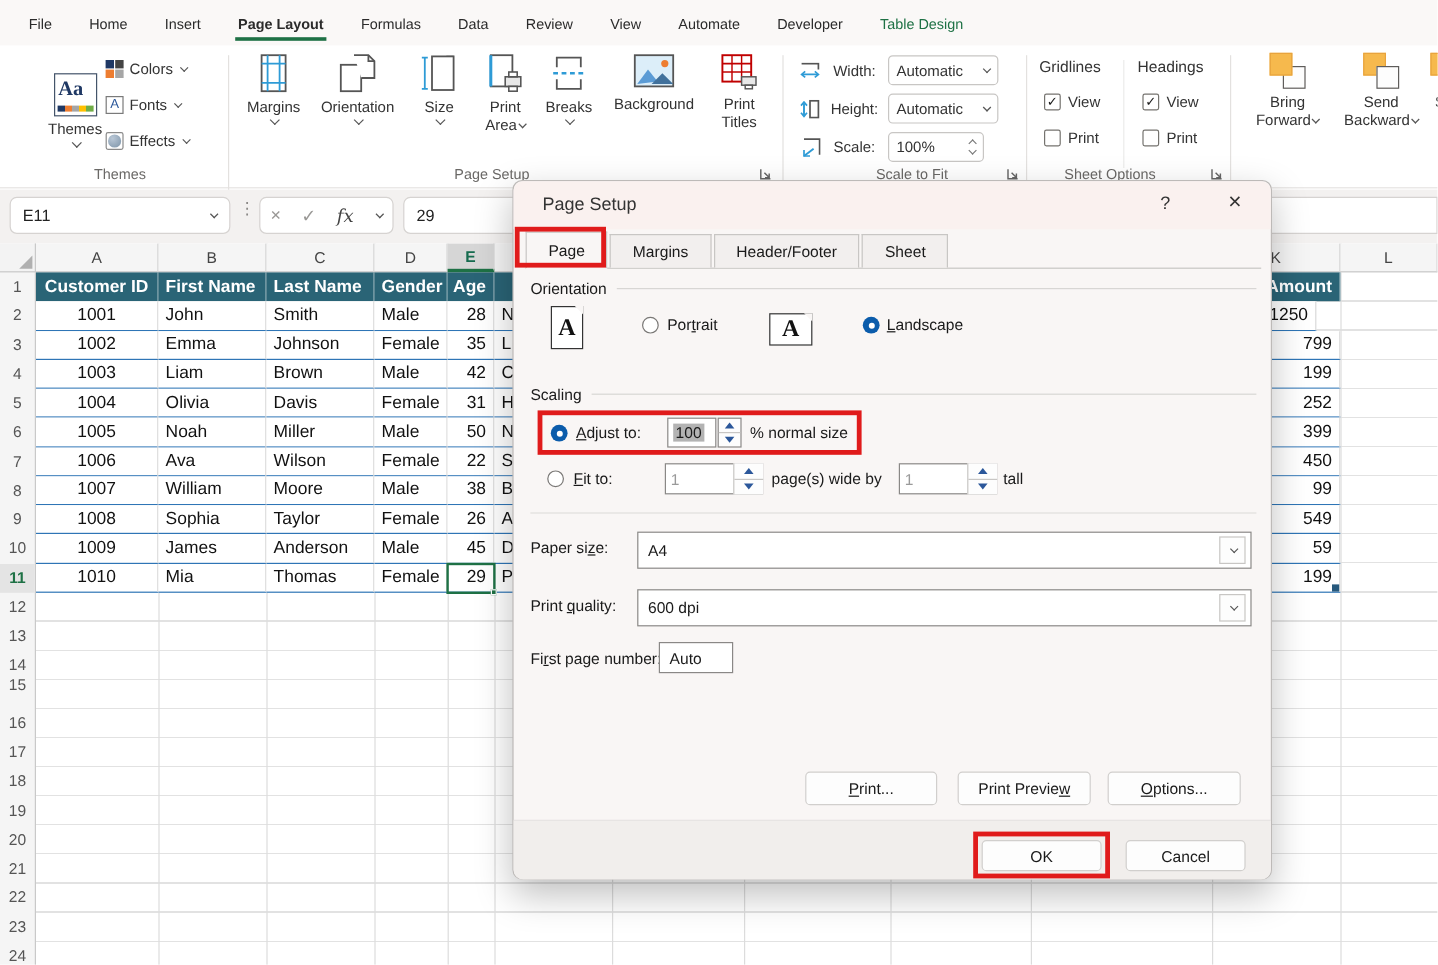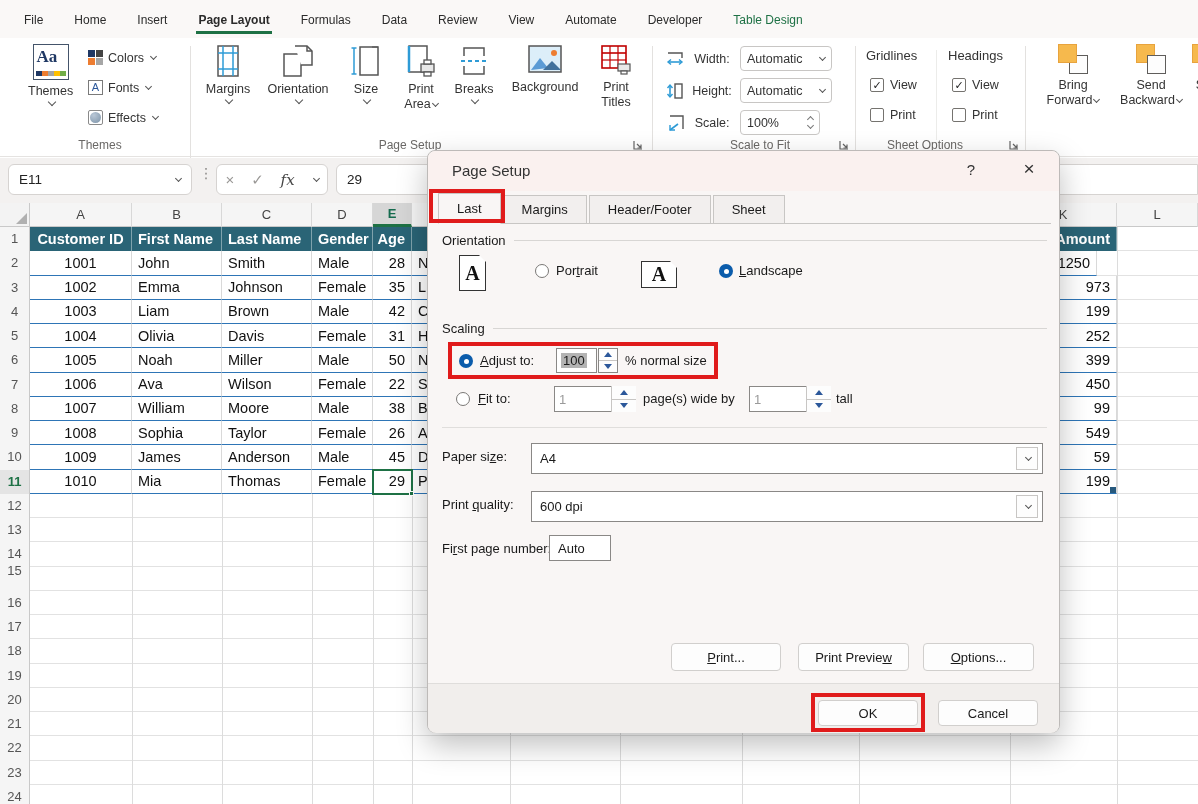--- a/index.html
+++ b/index.html
@@ -136,21 +136,21 @@
       <span class="menu-item">Data</span>
       <span class="menu-item">Review</span>
       <span class="menu-item">View</span>
       <span class="menu-item">Automate</span>
       <span class="menu-item">Developer</span>
       <span class="menu-item accent">Table Design</span>
     </div>
 
   <div id="ribbon">
 
-    <div class="bigbtn" style="left:28px;">
+    <div class="bigbtn" style="left:40px;margin-top:17px;">
       <div class="themes-icon">
           <span class="aa">Aa</span>
           <span class="strip"></span>
         </div>
       <div class="lbl">Themes</div>
       <span class="chev"></span>
     </div>
     <div class="minirow" style="left:88px; top:12px;">
       <span class="colors-icon">
           <i style="background:#1f3864"></i>
@@ -435,21 +435,21 @@
         <div class="tcell" style="left: 312px; top: 48.25px; width: 61px; height: 24.25px;">Male</div>
         <div class="tcell r" style="left: 373px; top: 48.25px; width: 39px; height: 24.25px;">28</div>
         <div class="tcell" style="left: 412px; top: 48.25px; width: 98px; height: 24.25px;">N</div>
         <div class="tcell r" style="left: 990px; top: 48.25px; width: 107px; height: 24.25px;">1250</div>
         <div class="tcell c" style="left: 30px; top: 72.5px; width: 102px; height: 24.25px;">1002</div>
         <div class="tcell" style="left: 132px; top: 72.5px; width: 90px; height: 24.25px;">Emma</div>
         <div class="tcell" style="left: 222px; top: 72.5px; width: 90px; height: 24.25px;">Johnson</div>
         <div class="tcell" style="left: 312px; top: 72.5px; width: 61px; height: 24.25px;">Female</div>
         <div class="tcell r" style="left: 373px; top: 72.5px; width: 39px; height: 24.25px;">35</div>
         <div class="tcell" style="left: 412px; top: 72.5px; width: 98px; height: 24.25px;">L</div>
-        <div class="tcell r" style="left: 1010px; top: 72.5px; width: 107px; height: 24.25px;">973</div>
+        <div class="tcell r" style="left: 1010px; top: 72.5px; width: 107px; height: 24.25px;">799</div>
         <div class="tcell c" style="left: 30px; top: 96.75px; width: 102px; height: 24.25px;">1003</div>
         <div class="tcell" style="left: 132px; top: 96.75px; width: 90px; height: 24.25px;">Liam</div>
         <div class="tcell" style="left: 222px; top: 96.75px; width: 90px; height: 24.25px;">Brown</div>
         <div class="tcell" style="left: 312px; top: 96.75px; width: 61px; height: 24.25px;">Male</div>
         <div class="tcell r" style="left: 373px; top: 96.75px; width: 39px; height: 24.25px;">42</div>
         <div class="tcell" style="left: 412px; top: 96.75px; width: 98px; height: 24.25px;">C</div>
         <div class="tcell r" style="left: 1010px; top: 96.75px; width: 107px; height: 24.25px;">199</div>
         <div class="tcell c" style="left: 30px; top: 121px; width: 102px; height: 24.25px;">1004</div>
         <div class="tcell" style="left: 132px; top: 121px; width: 90px; height: 24.25px;">Olivia</div>
         <div class="tcell" style="left: 222px; top: 121px; width: 90px; height: 24.25px;">Davis</div>
@@ -506,21 +506,21 @@
     <div id="tblhandle" style="left: 1110px; top: 283.75px;"></div>
   </div>
 
   <div id="dlg">
     <div id="dlg-titlebar"></div>
     <div id="dlg-title">Page Setup</div>
     <div id="dlg-help">?</div>
     <div id="dlg-close">×</div>
 
     <div id="tabstrip">
-      <div class="tab active">Last</div>
+      <div class="tab active">Page</div>
       <div class="tab">Margins</div>
       <div class="tab">Header/Footer</div>
       <div class="tab">Sheet</div>
     </div>
     <div class="redbox" style="left:1px; top:38px; width:76px; height:34px;"></div>
 
     <div class="grplabel" style="top:82px;">
       <span>Orientation</span>
         <span class="line"></span>
     </div>

